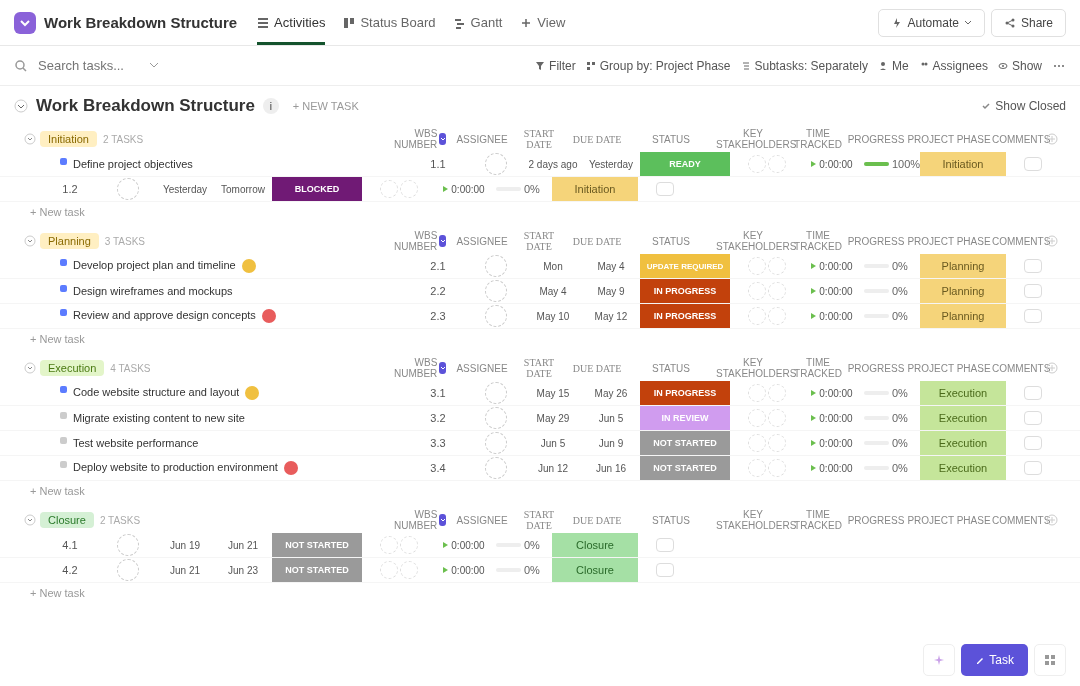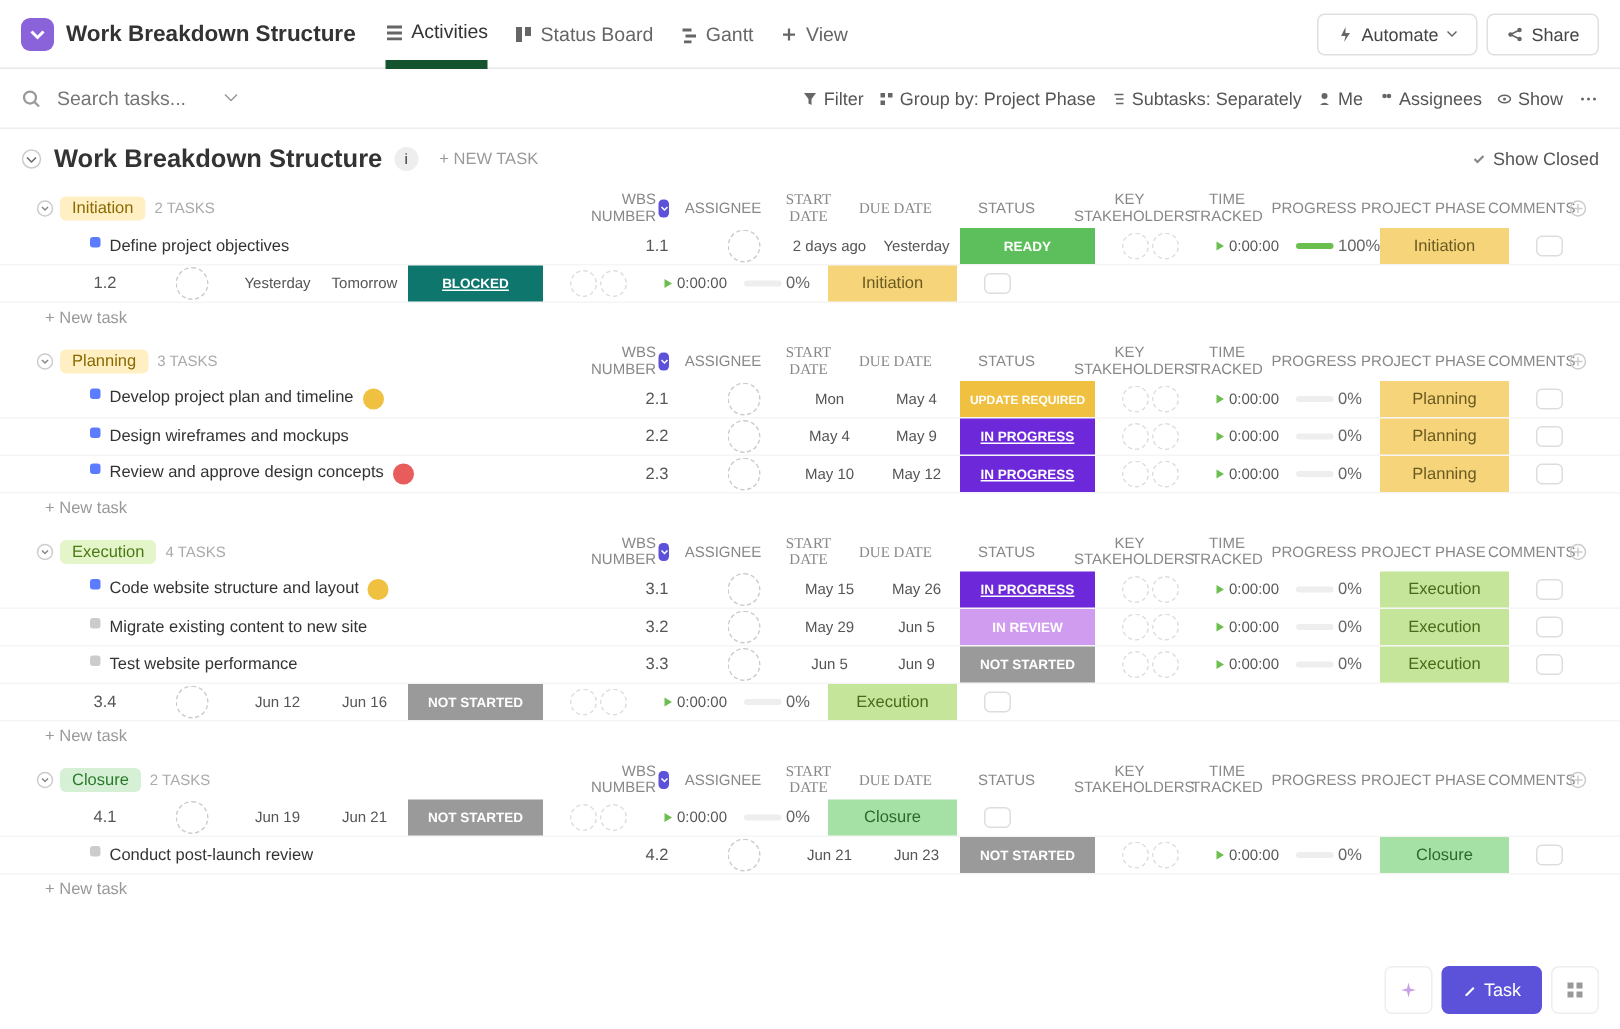--- a/index.html
+++ b/index.html
@@ -3,21 +3,21 @@
 <meta charset="utf-8">
 <style>
 * { margin: 0; padding: 0; box-sizing: border-box; }
 body { font-family: -apple-system, BlinkMacSystemFont, "Segoe UI", sans-serif; font-size: 13px; color: #333; background: #fff; width: 1080px; height: 686px; overflow: hidden; }
 .header { display: flex; align-items: center; padding: 8px 14px; border-bottom: 1px solid #e8e8e8; height: 46px; }
 .icon-btn { width: 22px; height: 22px; border-radius: 6px; display: inline-flex; align-items: center; justify-content: center; cursor: pointer; }
 .close-btn { background: #8a62d9; color: #fff; font-size: 14px; margin-right: 8px; }
 .page-title { font-size: 15px; font-weight: 600; margin-right: 20px; }
 .tabs { display: flex; gap: 18px; }
 .tab { display: flex; align-items: center; gap: 5px; color: #666; cursor: pointer; font-size: 13px; }
-.tab.active { color: #333; font-weight: 500; border-bottom: 6px solid #14532d; padding-bottom: 12px; margin-bottom: -14px; }
+.tab.active { color: #333; font-weight: 500; border-bottom: 3px solid #14532d; padding-bottom: 12px; margin-bottom: -14px; }
 .spacer { flex: 1; }
 .hdr-btn { display: flex; align-items: center; gap: 5px; padding: 6px 12px; border: 1px solid #e0e0e0; border-radius: 5px; cursor: pointer; font-size: 12px; color: #444; }
 .toolbar { display: flex; align-items: center; padding: 8px 14px; border-bottom: 1px solid #eee; height: 40px; gap: 10px; }
 .search-icon { color: #999; }
 .search-input { border: none; outline: none; font-size: 13px; color: #999; width: 100px; }
 .pill { display: inline-flex; align-items: center; gap: 4px; font-size: 12px; color: #555; cursor: pointer; }
 .group-title { display: flex; align-items: center; padding: 10px 14px; gap: 8px; }
 .group-title h2 { font-size: 17px; font-weight: 600; }
 .new-task-link { color: #999; font-size: 11px; margin-left: 6px; }
 .info-badge { width: 16px; height: 16px; border-radius: 50%; background: #eee; display: inline-flex; align-items: center; justify-content: center; font-size: 10px; }
@@ -46,23 +46,23 @@
 .task-name { white-space: nowrap; overflow: hidden; text-overflow: ellipsis; color: #333; }
 .tag-dot { width: 14px; height: 14px; border-radius: 50%; display: inline-block; flex-shrink: 0; }
 .tag-red { background: #e85c5c; }
 .tag-yellow { background: #f0c040; }
 .row .wbs { width: 60px; text-align: center; color: #555; }
 .avatar-dash { width: 22px; height: 22px; border: 1px dashed #ccc; border-radius: 50%; margin: 0 auto; }
 .row .date { width: 58px; text-align: center; color: #555; font-size: 10px; }
 .row .status-cell { width: 90px; display: flex; align-items: stretch; height: 100%; }
 .status-pill { flex: 1; display: flex; align-items: center; justify-content: center; font-size: 9px; font-weight: 600; color: #fff; }
 .st-ready { background: #5cbf5c; }
-.st-blocked { background: #0f766e; text-decoration: underline; }
+.st-blocked { background: #701a75; }
 .st-update { background: #f0c040; color: #fff; font-size: 8px; }
-.st-progress { background: #6d28d9; font-size: 9px; text-decoration: underline; }
+.st-progress { background: #c2410c; font-size: 9px; }
 .st-review { background: #d09cef; }
 .st-notstarted { background: #9a9a9a; font-size: 9px; }
 .stake-cell { width: 74px; display: flex; justify-content: center; align-items: center; gap: 2px; }
 .stake-dash { width: 18px; height: 18px; border: 1px dashed #ddd; border-radius: 50%; }
 .time-cell { width: 56px; display: flex; align-items: center; justify-content: center; gap: 3px; color: #555; font-size: 10px; }
 .play-icon { width: 0; height: 0; border-left: 5px solid #6bbf4e; border-top: 3px solid transparent; border-bottom: 3px solid transparent; }
 .progress-cell { width: 60px; display: flex; align-items: center; gap: 3px; padding: 0 4px; }
 .progress-bar { flex: 1; height: 4px; background: #eee; border-radius: 3px; position: relative; }
 .progress-fill { position: absolute; left: 0; top: 0; height: 100%; background: #6bbf4e; border-radius: 3px; }
 .progress-pct { font-size: 11px; color: #666; width: 24px; text-align: left; }
@@ -566,20 +566,25 @@
       </div>
       <div class="phase-cell">
         <div class="phase-pill ph-exec">Execution</div>
       </div>
       <div class="comment-cell">
         <div class="comment-icon"></div>
       </div>
       <div class="plus-cell"></div>
     </div>
     <div class="row">
+      <div class="name-cell">
+        <span class="bullet gray"></span>
+        <span class="task-name">Deploy website to production environment</span>
+        <span class="tag-dot tag-red"></span>
+      </div>
       <div class="wbs">3.4</div>
       <div class="col-assignee">
         <div class="avatar-dash"></div>
       </div>
       <div class="date">Jun 12</div>
       <div class="date">Jun 16</div>
       <div class="status-cell">
         <div class="status-pill st-notstarted">NOT STARTED</div>
       </div>
       <div class="stake-cell">
@@ -654,24 +659,20 @@
       </div>
       <div class="phase-cell">
         <div class="phase-pill ph-close">Closure</div>
       </div>
       <div class="comment-cell">
         <div class="comment-icon"></div>
       </div>
       <div class="plus-cell"></div>
     </div>
     <div class="row">
-      <div class="name-cell">
-        <span class="bullet gray"></span>
-        <span class="task-name">Conduct post-launch review</span>
-      </div>
       <div class="wbs">4.2</div>
       <div class="col-assignee">
         <div class="avatar-dash"></div>
       </div>
       <div class="date">Jun 21</div>
       <div class="date">Jun 23</div>
       <div class="status-cell">
         <div class="status-pill st-notstarted">NOT STARTED</div>
       </div>
       <div class="stake-cell">

